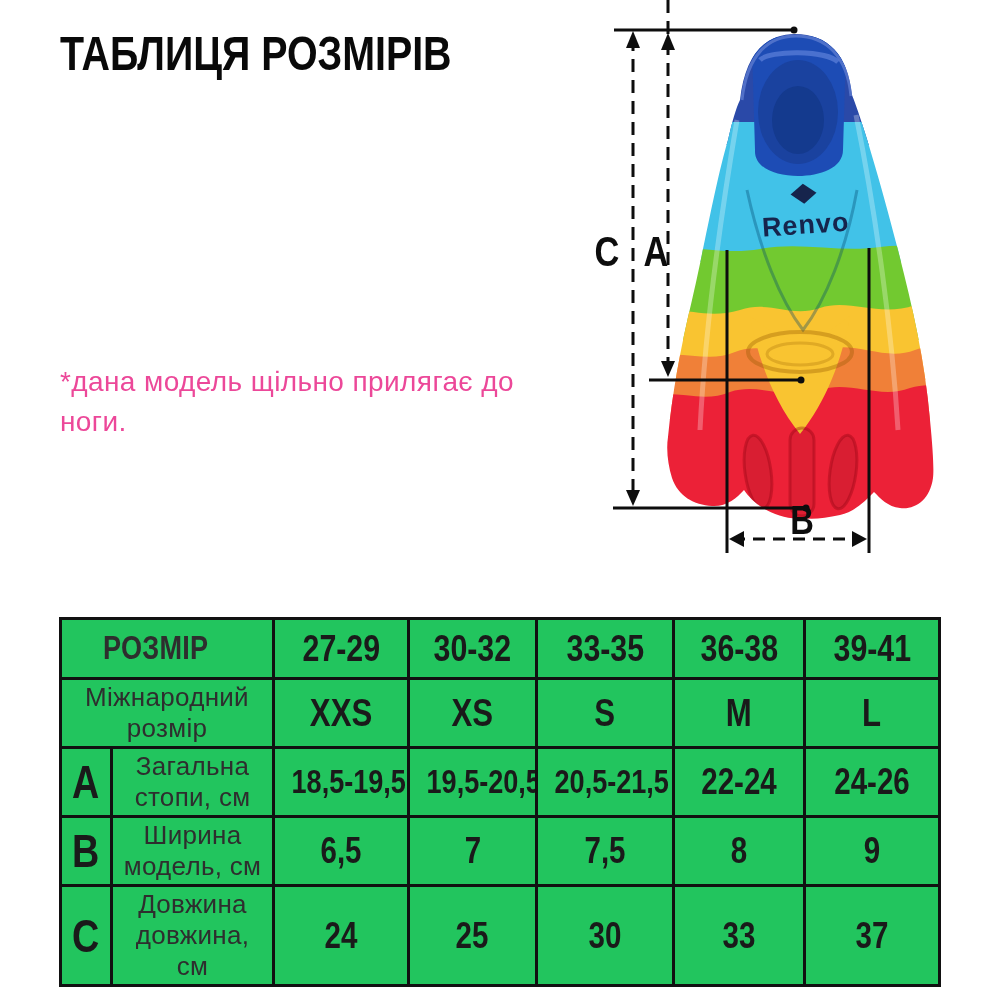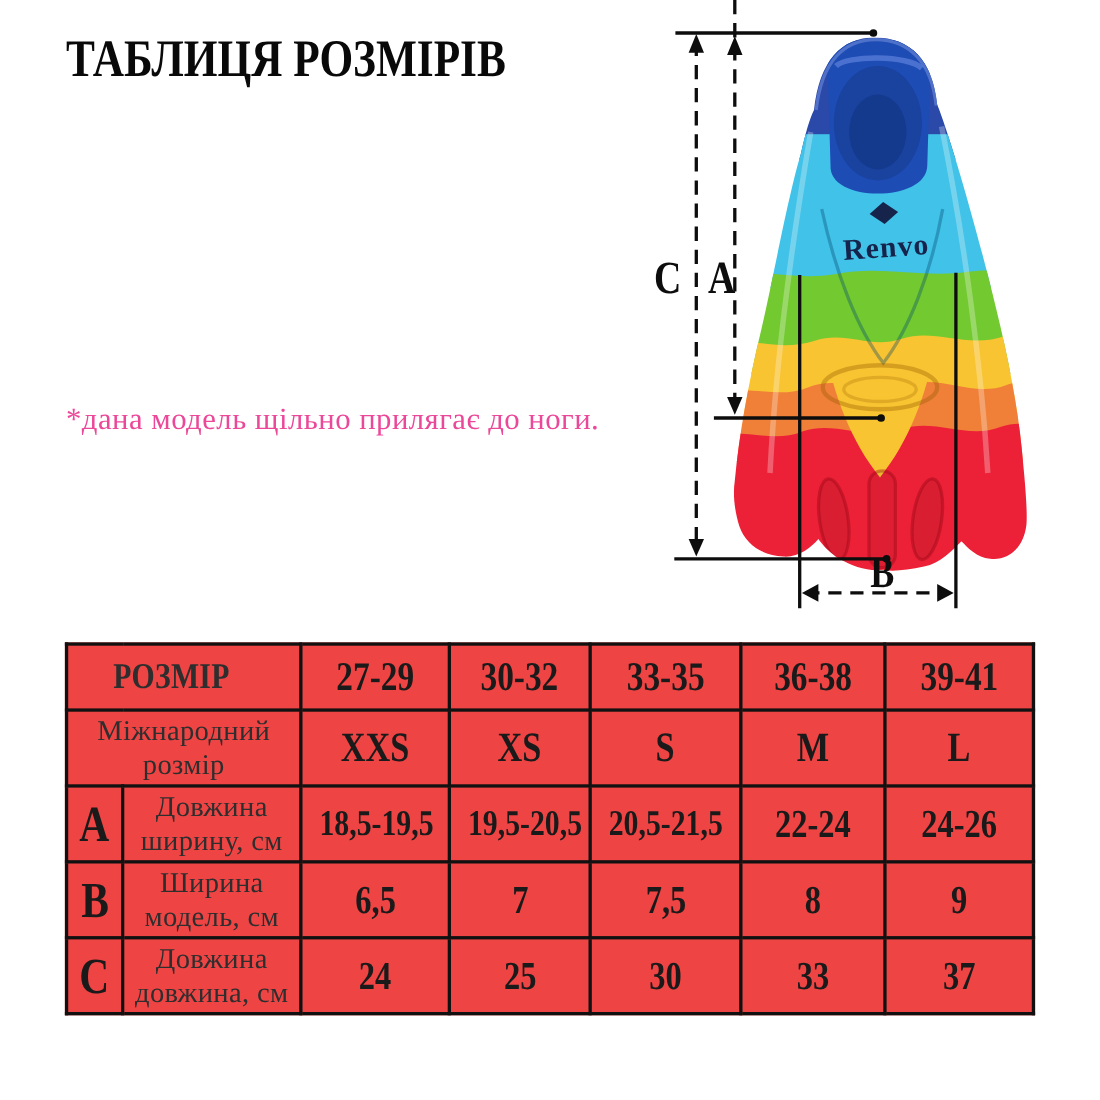--- a/index.html
+++ b/index.html
@@ -1,19 +1,19 @@
 <!DOCTYPE html>
 <html><head>
 <meta charset="utf-8">
 <style>
   * { margin:0; padding:0; box-sizing:border-box; }
   html,body { background:#ffffff; }
   .page {
     position:relative; width:1000px; height:1000px; background:#ffffff;
-    font-family:Liberation Serif, serif; color:#1a1a1a; overflow:hidden;
+    font-family:Liberation Sans, sans-serif; color:#1a1a1a; overflow:hidden;
   }
   .cond { display:inline-block; transform:scaleX(0.82); transform-origin:center; white-space:nowrap; font-weight:bold; }
   .cond-left { transform-origin:left center; }
 
   .title {
     position:absolute; left:60px; top:26px; font-size:48px; font-weight:bold;
     letter-spacing:0; color:#090909;
   }
   .intro {
     position:absolute; left:60px; top:122px; width:505px;
@@ -21,22 +21,22 @@
     text-indent:26px;
   }
   .note {
     position:absolute; left:60px; top:362px; width:505px;
     font-size:28px; line-height:40px; color:#ec4899; letter-spacing:0.4px;
   }
 
   .fin-figure { position:absolute; left:585px; top:0; width:415px; height:625px; }
 
   table.size-table {
-    position:absolute; left:59px; top:584px; width:879px;
-    border-collapse:collapse; table-layout:fixed; background:#ef4444;
+    position:absolute; left:59px; top:617px; width:879px;
+    border-collapse:collapse; table-layout:fixed; background:#22c55e;
   }
   table.size-table td {
     border:3px solid #111; vertical-align:middle; text-align:center; padding:2px 4px;
     overflow:hidden;
   }
   td.lbl { text-align:left; padding-left:14px; font-size:26px; color:#2e2e2e; letter-spacing:0.3px; line-height:31px; }
   .hdr-size { font-size:33px; }
   .hdr-num  { font-size:37px; }
   .intl-val { font-size:38px; }
   .row-letter { font-size:46px; }
@@ -165,21 +165,21 @@
     <tr class="r2">
       <td colspan="2" class="lbl">Міжнародний розмір</td>
       <td><span class="cond intl-val">XXS</span></td>
       <td><span class="cond intl-val">XS</span></td>
       <td><span class="cond intl-val">S</span></td>
       <td><span class="cond intl-val">M</span></td>
       <td><span class="cond intl-val">L</span></td>
     </tr>
     <tr class="r3">
       <td><span class="cond row-letter">A</span></td>
-      <td class="lbl">Довжина ширину, см</td>
+      <td class="lbl">Загальна стопи, см</td>
       <td><span class="cond val-sm">18,5-19,5</span></td>
       <td><span class="cond val-sm">19,5-20,5</span></td>
       <td><span class="cond val-sm">20,5-21,5</span></td>
       <td><span class="cond val">22-24</span></td>
       <td><span class="cond val">24-26</span></td>
     </tr>
     <tr class="r4">
       <td><span class="cond row-letter">B</span></td>
       <td class="lbl">Ширина модель, см</td>
       <td><span class="cond val">6,5</span></td>

